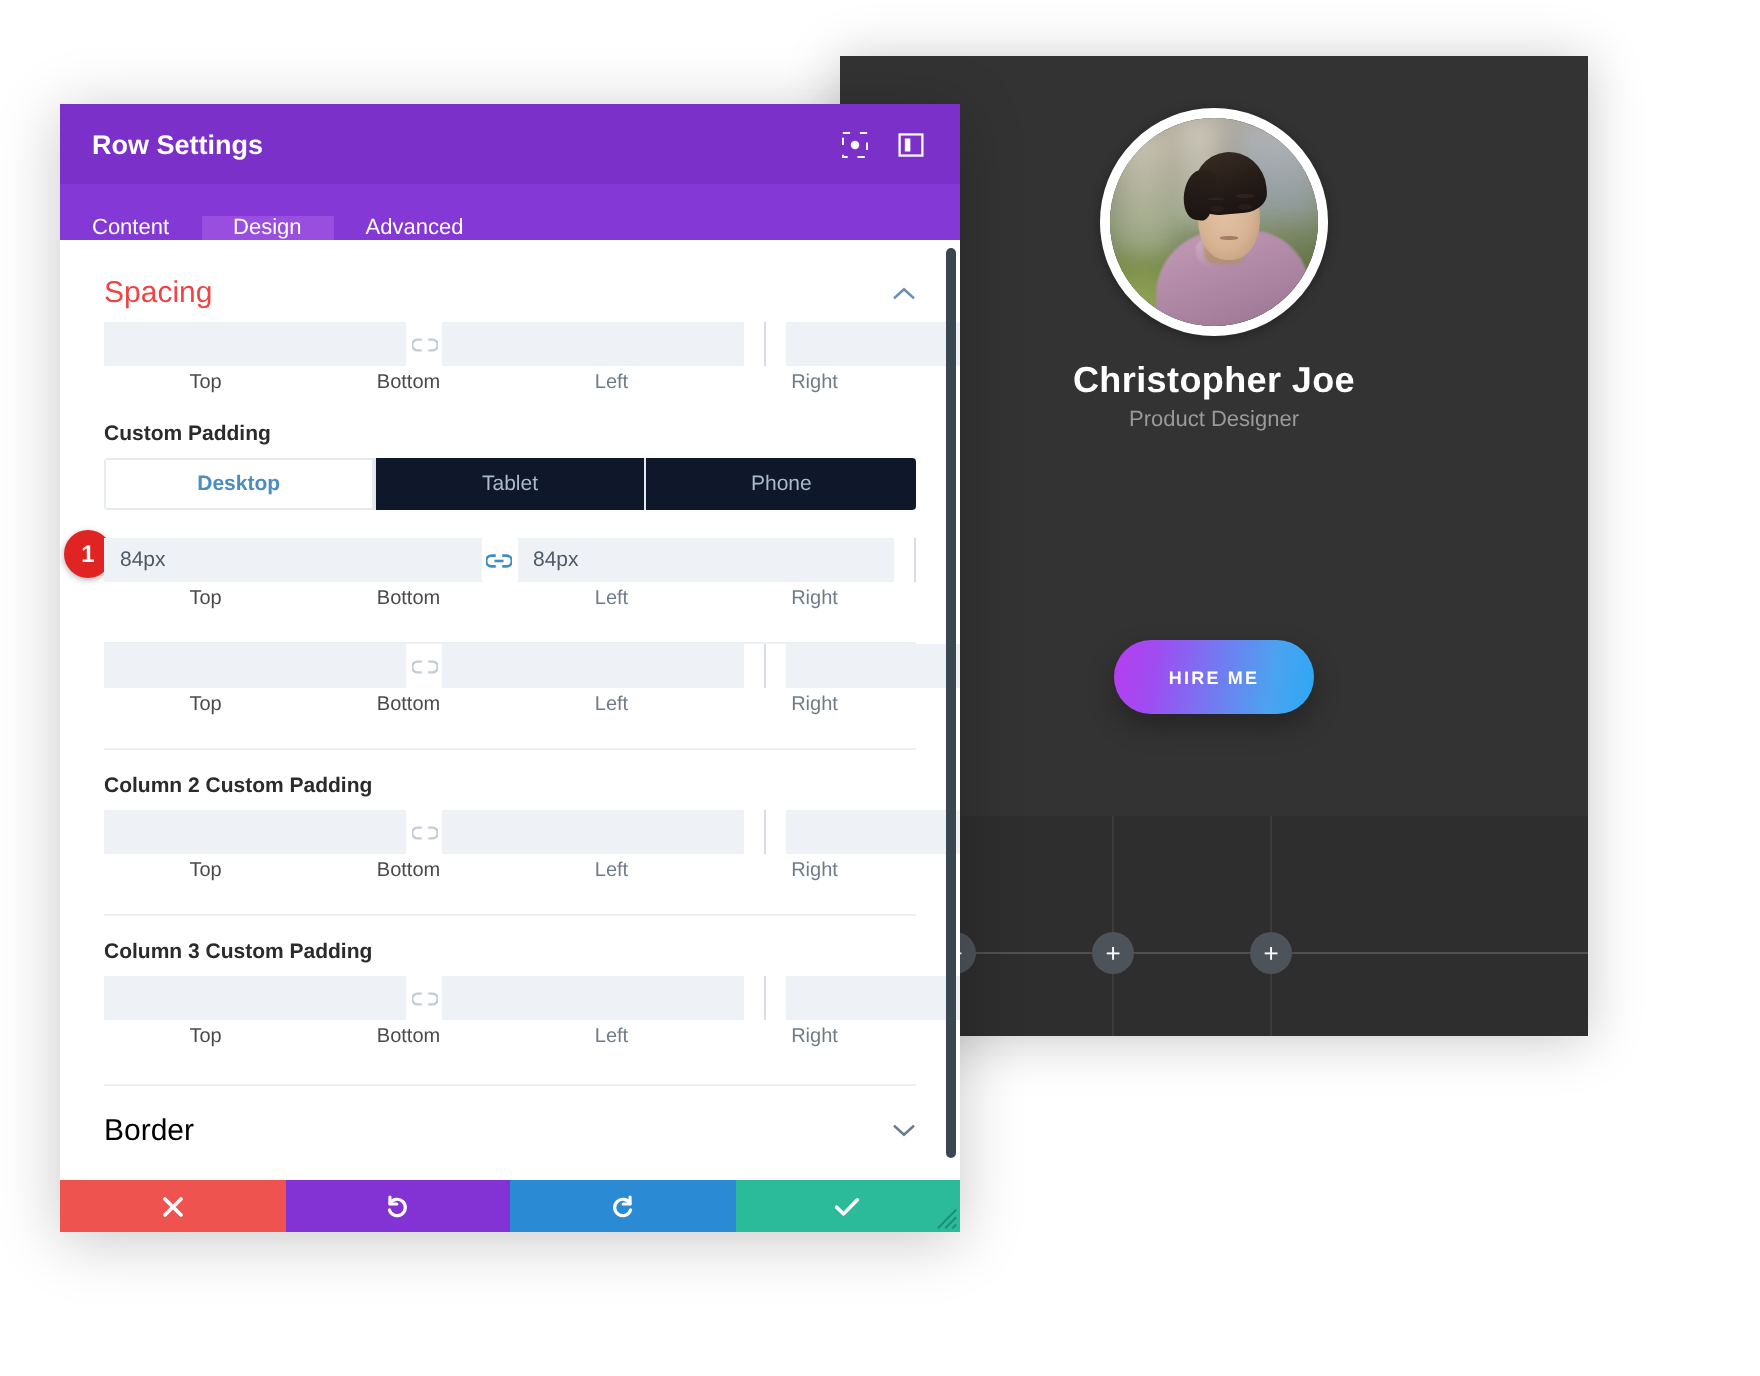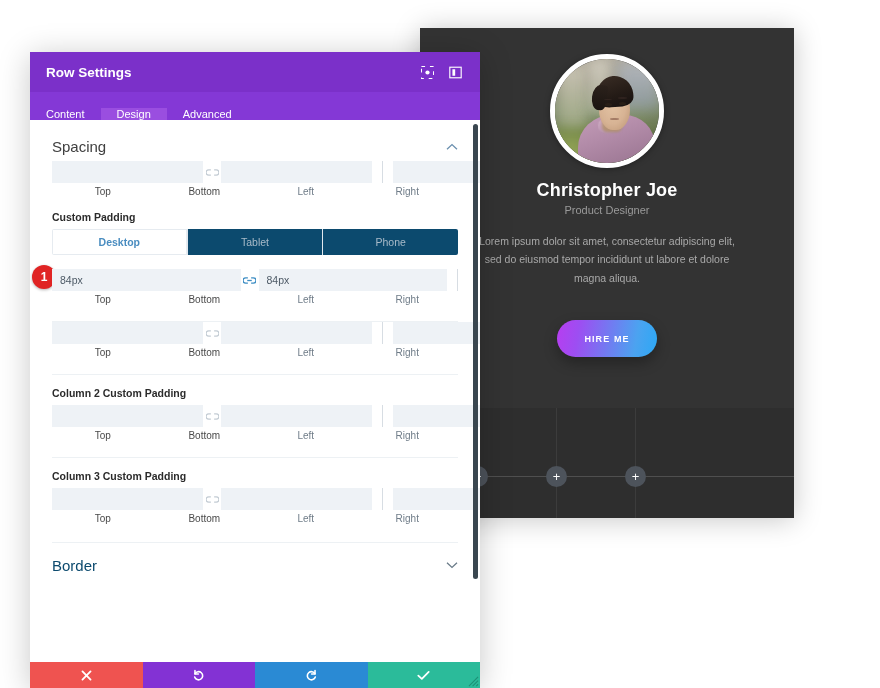--- a/index.html
+++ b/index.html
@@ -107,21 +107,21 @@
   .gcol{position:absolute;top:0;bottom:0;width:1px;background:rgba(255,255,255,.07);}
   .gline{position:absolute;left:0;right:0;top:68px;height:1px;background:rgba(255,255,255,.16);}
   .plus{
     position:absolute;top:58px;width:21px;height:21px;border-radius:50%;
     background:#4d535b;color:#fff;font-size:13px;line-height:21px;
     text-align:center;cursor:pointer;
   }
 
   
   .modal{
-    position:absolute;left:30px;top:52px;width:450px;height:636px;
+    position:absolute;left:30px;top:52px;width:450px;height:564px;
     background:#ffffff;
     box-shadow:0 4px 30px rgba(0,0,0,.22);
     overflow:hidden;
   }
   .modal-head{
     height:40px;background:#7b30c9;
     display:flex;align-items:center;padding:0 14px 0 16px;
     position:relative;
   }
   .modal-title{color:#fff;font-size:13.5px;font-weight:bold;flex:1;}
@@ -141,21 +141,21 @@
   .modal-body{
     position:absolute;left:0;top:68px;right:0;bottom:26px;
     background:#ffffff;overflow:hidden;
   }
   .scroll-inner{position:absolute;left:0;top:0;right:0;padding:0 22px 0 22px;}
 
   .sec-head{
     display:flex;align-items:center;justify-content:space-between;
     padding:18px 0 6px 0;
   }
-  .sec-title{color:#404040;font-size:15px;}
+  .sec-title{color:#ef4444;font-size:15px;}
   .chev{color:#6a8fae;font-size:12px;cursor:pointer;}
 
   .fld-label{
     color:#2b2b2b;font-size:10.5px;font-weight:bold;margin:10px 0 6px 0;
   }
   .quad{display:flex;align-items:flex-start;position:relative;}
   .pair{flex:1;display:flex;align-items:center;position:relative;}
   .pair.left-pair{padding-right:10px;}
   .pair.right-pair{padding-left:10px;}
   .divider{
@@ -173,42 +173,42 @@
   }
   .caps{display:flex;margin-top:3px;}
   .cap{flex:1;text-align:center;font-size:10px;color:#4a4a4a;}
   .cap.r{color:#6f7c88;}
 
   .devtabs{
     display:flex;height:26px;border-radius:2px;overflow:hidden;margin-bottom:2px;
   }
   .devtab{
     flex:1;display:flex;align-items:center;justify-content:center;
-    font-size:10.5px;background:#0c4a6e;color:#a9bbc9;cursor:pointer;
+    font-size:10.5px;background:#0f172a;color:#a9bbc9;cursor:pointer;
     border-right:1px solid #e2e8ee;
   }
   .devtab:last-child{border-right:0;}
   .devtab.active{background:#ffffff;color:#4a8dc0;font-weight:bold;
     box-shadow:inset 0 0 0 1px #e6ebf0;}
 
   .hr{height:1px;background:#edf1f4;margin:16px 0 0 0;}
 
   .badge1{
     position:absolute;left:-20px;top:-4px;
     width:24px;height:24px;border-radius:50%;
     background:#e02424;color:#fff;font-size:12px;font-weight:bold;
     display:flex;align-items:center;justify-content:center;
     box-shadow:0 1px 3px rgba(0,0,0,.3);
   }
 
   .collapsed-row{
     display:flex;align-items:center;justify-content:space-between;
     height:44px;border-top:1px solid #edf1f4;cursor:pointer;
   }
-  .collapsed-title{color:#0c4a6e;font-size:15px;}
+  .collapsed-title{color:#000000;font-size:15px;}
   .collapsed-chev{color:#6a7b88;font-size:12px;}
 
   
   .mscroll{
     position:absolute;right:2px;top:72px;width:5px;height:455px;
     background:#3a4750;border-radius:3px;
   }
 
   
   .modal-foot{
@@ -249,21 +249,20 @@
         <div class="ph-brow-l"></div>
           <div class="ph-brow-r"></div>
         <div class="ph-eye-l"></div>
           <div class="ph-eye-r"></div>
         <div class="ph-mouth"></div>
       </div>
     </div>
 
     <div class="pv-name">Christopher Joe</div>
     <div class="pv-role">Product Designer</div>
-    <div class="pv-desc">Lorem ipsum dolor sit amet, consectetur adipiscing elit, sed do eiusmod tempor incididunt ut labore et dolore magna aliqua.</div>
 
     <button class="pv-btn">HIRE ME</button>
   </div>
 
   <div class="pv-grid">
     <div class="gcol" style="left:57px"></div>
     <div class="gcol" style="left:136px"></div>
     <div class="gcol" style="left:215px"></div>
     <div class="gline"></div>
     <div class="plus" style="left:47px">+</div>

